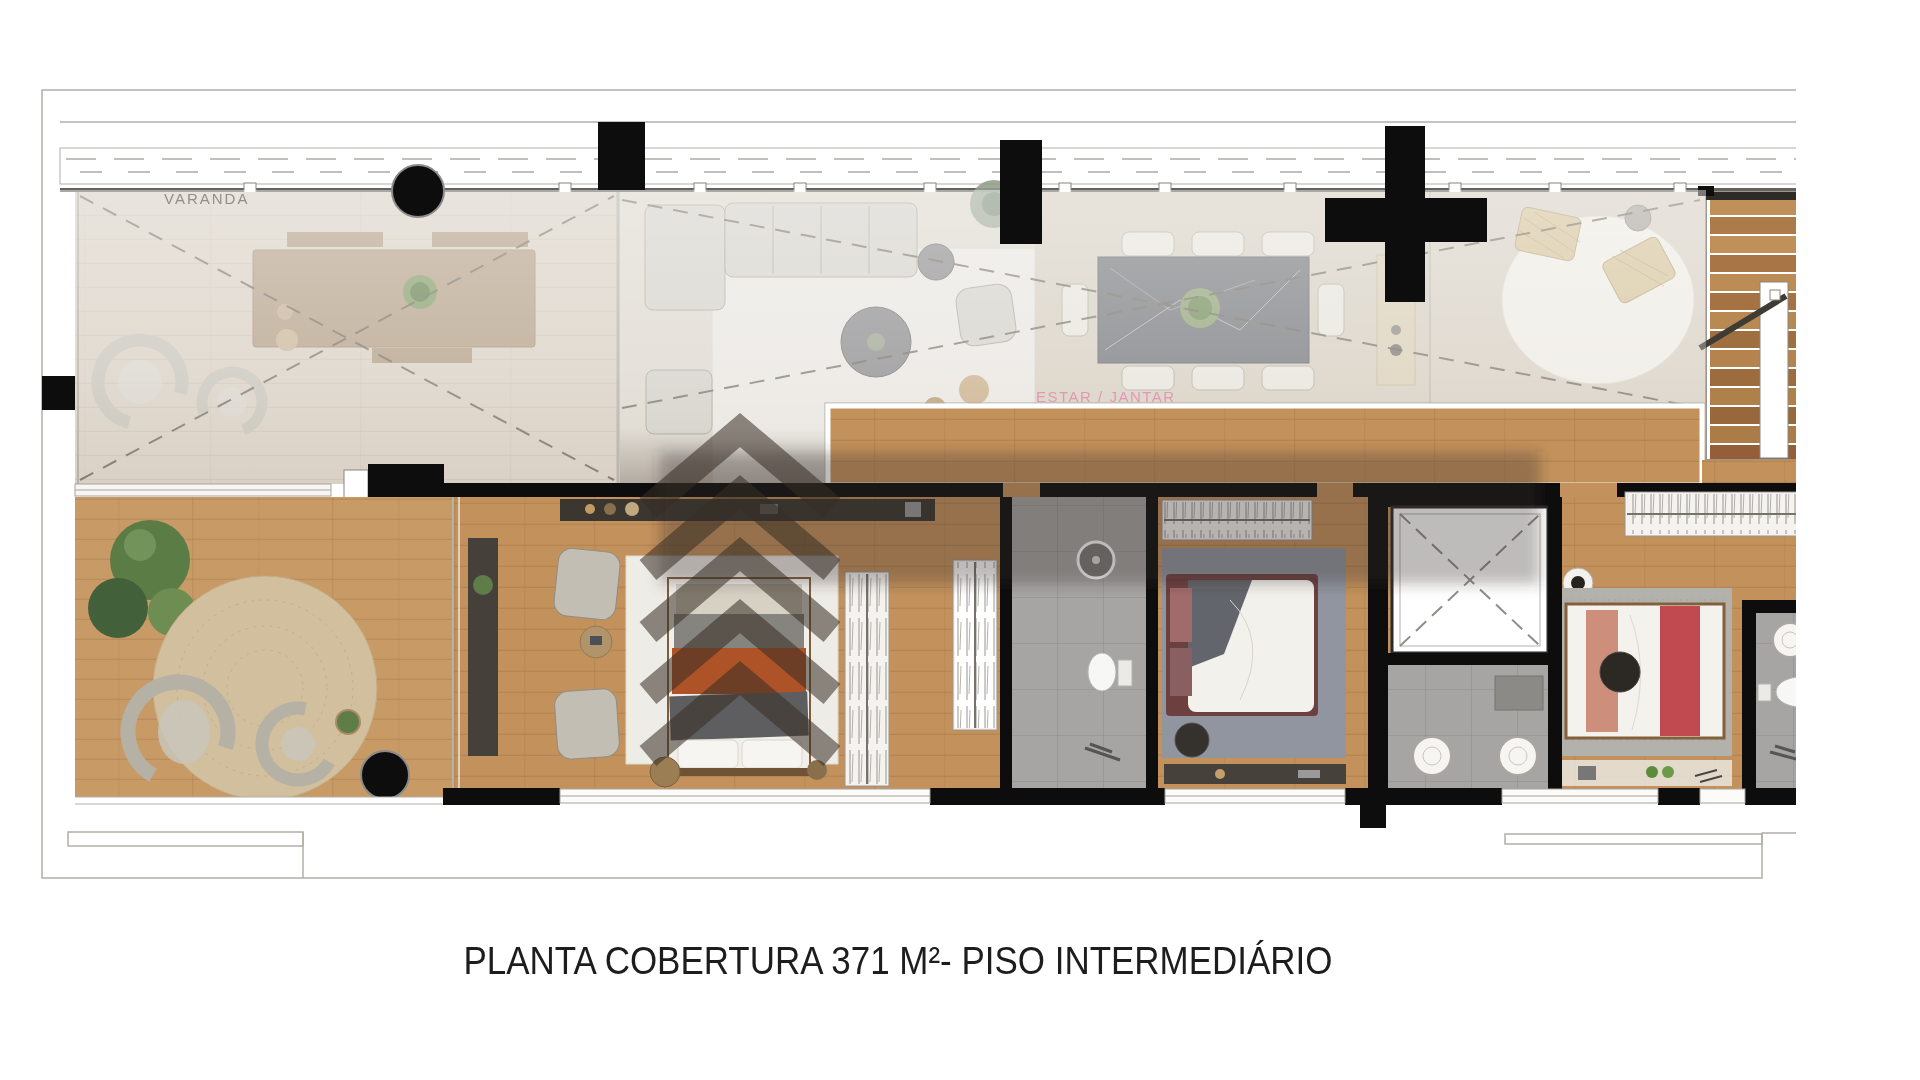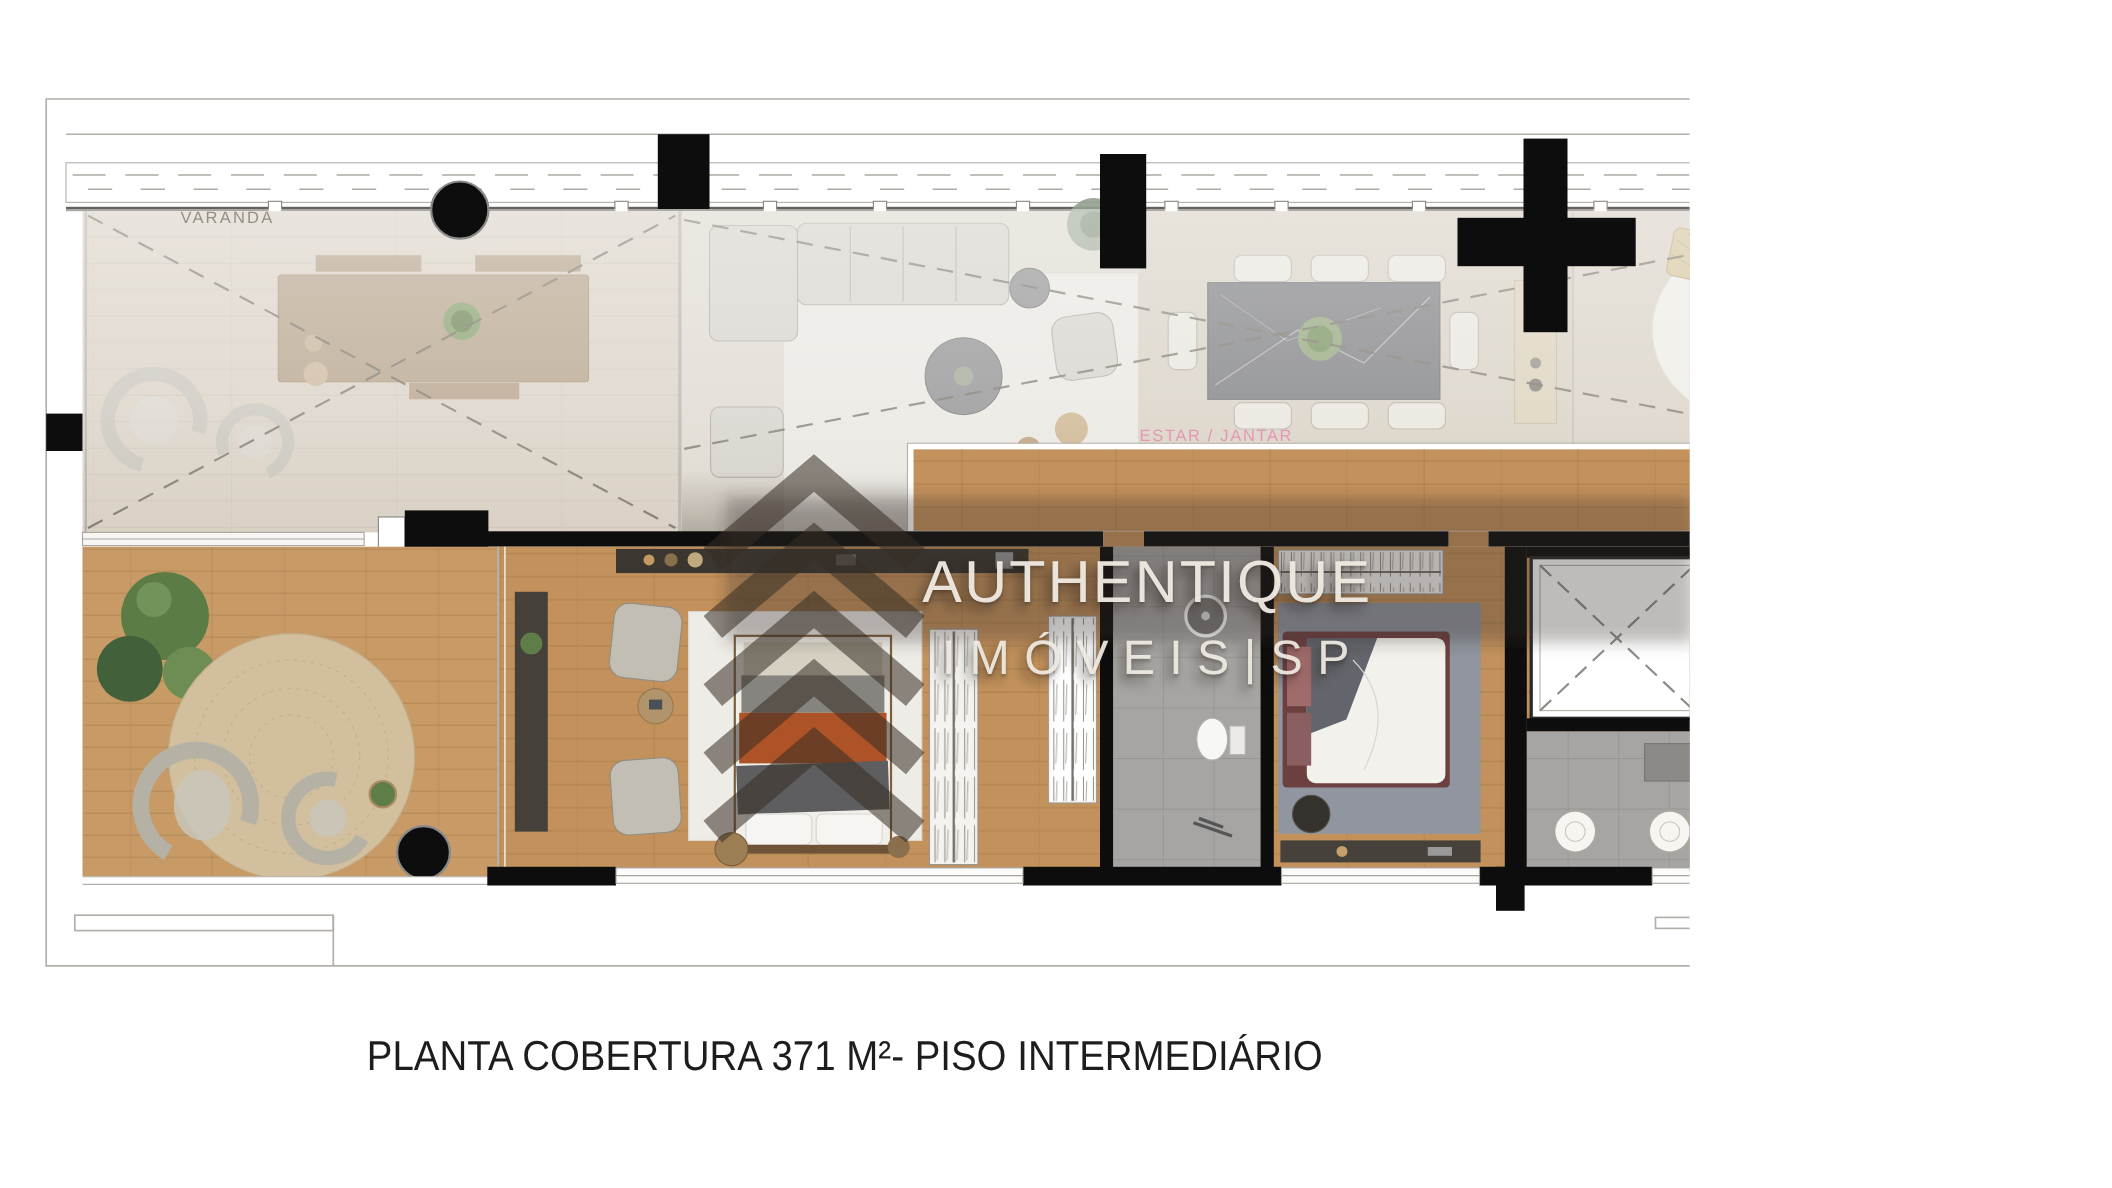--- a/index.html
+++ b/index.html
@@ -1,16 +1,16 @@
 <!DOCTYPE html>
 <html><head>
 <meta charset="utf-8">
 <style>
   html,body{margin:0;padding:0;background:#ffffff;}
-  .stage{position:relative;width:1536px;height:1080px;background:#ffffff;overflow:hidden;
+  .stage{position:relative;width:1796px;height:1080px;background:#ffffff;overflow:hidden;
          font-family:"Liberation Sans",sans-serif;}
   .stage svg{position:absolute;left:0;top:0;}
   .overlay{position:absolute;white-space:nowrap;}
   .label-varanda{left:164px;top:190px;font-size:15px;letter-spacing:2px;color:#8b867c;opacity:.9;}
   .label-estar{left:1036px;top:388px;font-size:15px;letter-spacing:1.5px;color:#ec4899;opacity:.45;}
   .wm-text{left:833px;top:498px;width:420px;text-align:center;}
   .wm-brand{font-size:54px;letter-spacing:2px;color:rgba(242,237,228,.94);
             text-shadow:-5px 7px 10px rgba(35,28,22,.55),0 2px 3px rgba(35,28,22,.35);}
   .wm-sub{margin-top:14px;font-size:44px;letter-spacing:13px;padding-left:10px;color:rgba(242,237,228,.92);
           text-shadow:-5px 7px 10px rgba(35,28,22,.5),0 2px 3px rgba(35,28,22,.3);}
@@ -430,19 +430,15 @@
       <polyline points="648,632 740,554 832,632"></polyline>
       <polyline points="648,694 740,616 832,694"></polyline>
       <polyline points="648,756 740,678 832,756"></polyline>
     </g>
   </g>
 </svg>
 
   <div class="overlay label-varanda">VARANDA</div>
   <div class="overlay label-estar">ESTAR / JANTAR</div>
 
-  <div class="overlay wm-text">
-    <div class="wm-brand">AUTHENTIQUE</div>
-    <div class="wm-sub">IMÓVEIS|SP</div>
-  </div>
 
   <div class="overlay caption">PLANTA COBERTURA 371 M²- PISO INTERMEDIÁRIO</div>
 </div>
 
 </body></html>

